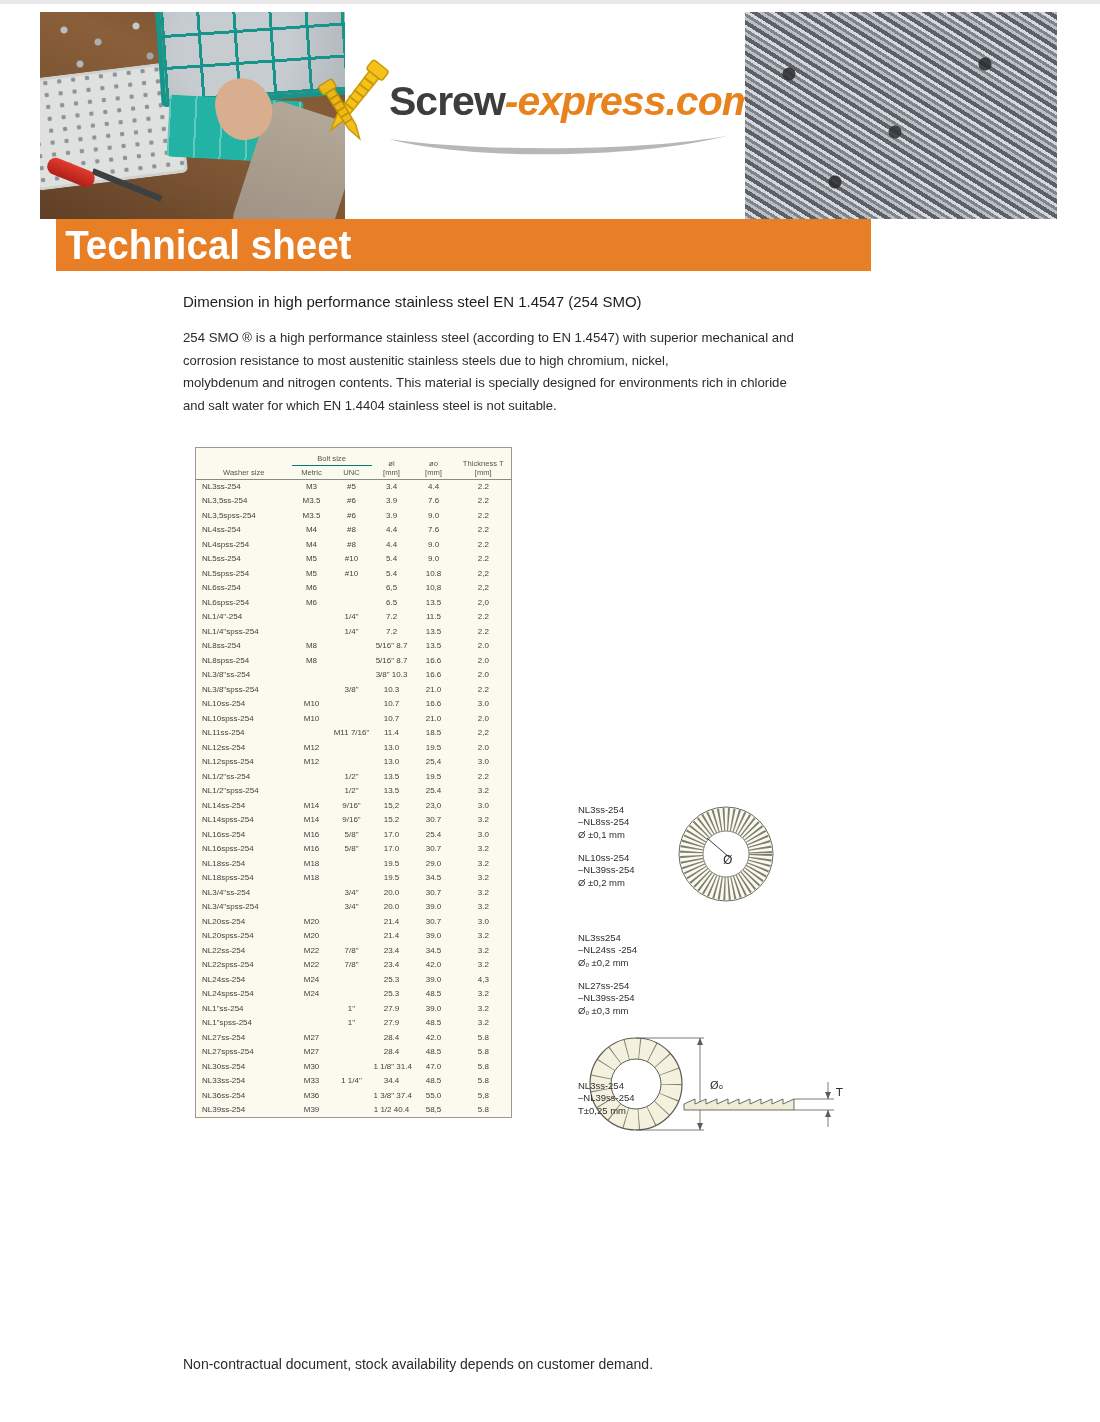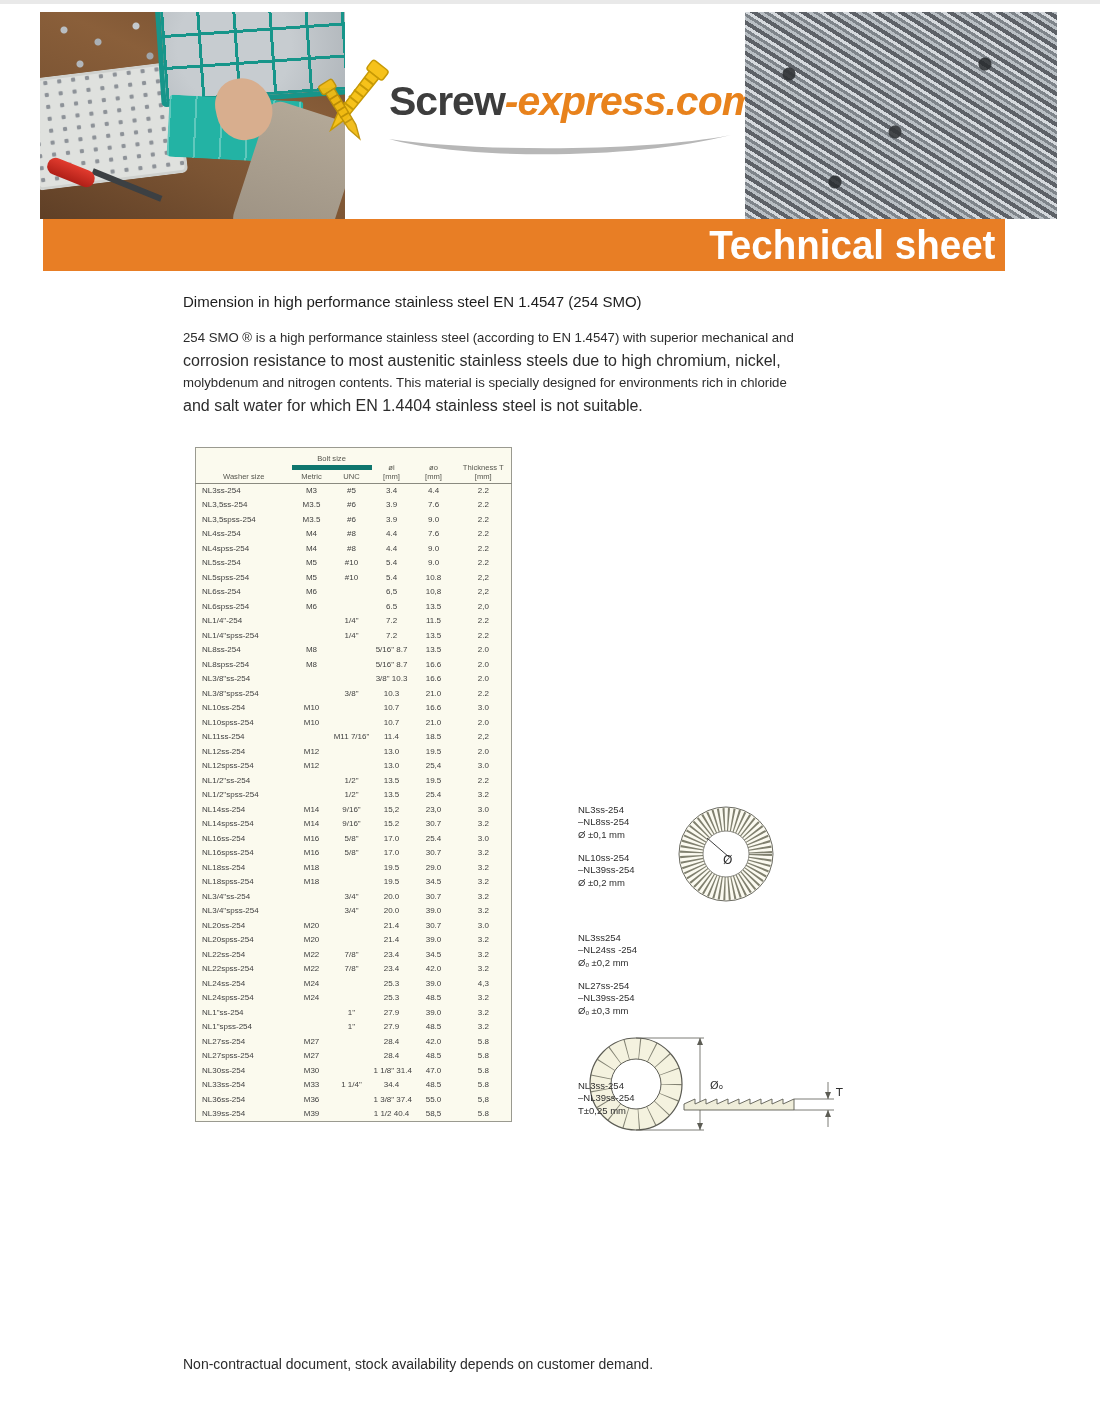--- a/index.html
+++ b/index.html
@@ -60,39 +60,39 @@
   }
 
   .logo-area { position:absolute; left:345px; top:8px; width:400px; height:207px; background:#fff; }
   .logo-screws { position:absolute; left:-40px; top:36px; }
   .logo-line { position:absolute; left:44px; top:66px; white-space:nowrap; font-size:41px; font-weight:700; }
   .logo-dark { color:#3d3d3d; letter-spacing:-1px; }
   .logo-orange { color:#e8821c; font-style:italic; letter-spacing:-1px; }
   .logo-swoosh { position:absolute; left:40px; top:120px; }
 
   
-  .banner { position:absolute; left:43px; top:215px; width:962px; height:52px; background:#e87e25;
-    text-align:right; }
+  .banner { position:absolute; left:56px; top:215px; width:815px; height:52px; background:#e87e25;
+    text-align:left; }
   .banner span { display:inline-block; line-height:52px; color:#ffffff; font-size:41px; font-weight:700;
     transform:scaleX(.94); letter-spacing:0; }
 
   
   .subtitle { position:absolute; left:183px; top:289px; font-size:15px; color:#1d1d1d; }
   .para { position:absolute; left:183px; top:323px; width:740px; color:#2c2c2c; }
   .para div { line-height:22.5px; white-space:nowrap; }
   .para .sm { font-size:13.2px; }
-  .para .lg { font-size:16px; }
+  .para .lg { font-size:13px; }
 
   
   .spec-table { position:absolute; left:195px; top:443px; width:316px; border-collapse:collapse;
     background:#fbfaee; border:1px solid #9a9a90; font-size:8px; color:#3f3f3f;
     table-layout:fixed; }
   .spec-table th { font-weight:400; font-size:7.6px; color:#55554d; vertical-align:bottom; padding:2px 1px; }
   .spec-table thead tr:first-child th { padding-top:6px; }
-  .spec-table .th-bolt { border-bottom:5px solid #0f766e; }
+  .spec-table .th-bolt { border-bottom:1px solid #0f766e; }
   .spec-table thead { border-bottom:1px solid #8a8a80; }
   .spec-table td { height:14.5px; padding:0 2px; line-height:10px; text-align:center; overflow:hidden; white-space:nowrap; }
   .spec-table td:first-child { text-align:left; padding-left:6px; }
   .col-washer { width:96px; } .col-metric { width:40px; } .col-unc { width:40px; }
   .col-oi { width:40px; } .col-oo { width:44px; } .col-t { width:56px; }
 
   
   .diagrams { position:absolute; left:578px; top:798px; width:270px; height:380px; }
   .diag-block { position:absolute; left:0; display:flex; gap:4px; }
   .db1 { top:0; } .db2 { top:128px;flex-direction:column; } .db3 { top:276px; }

